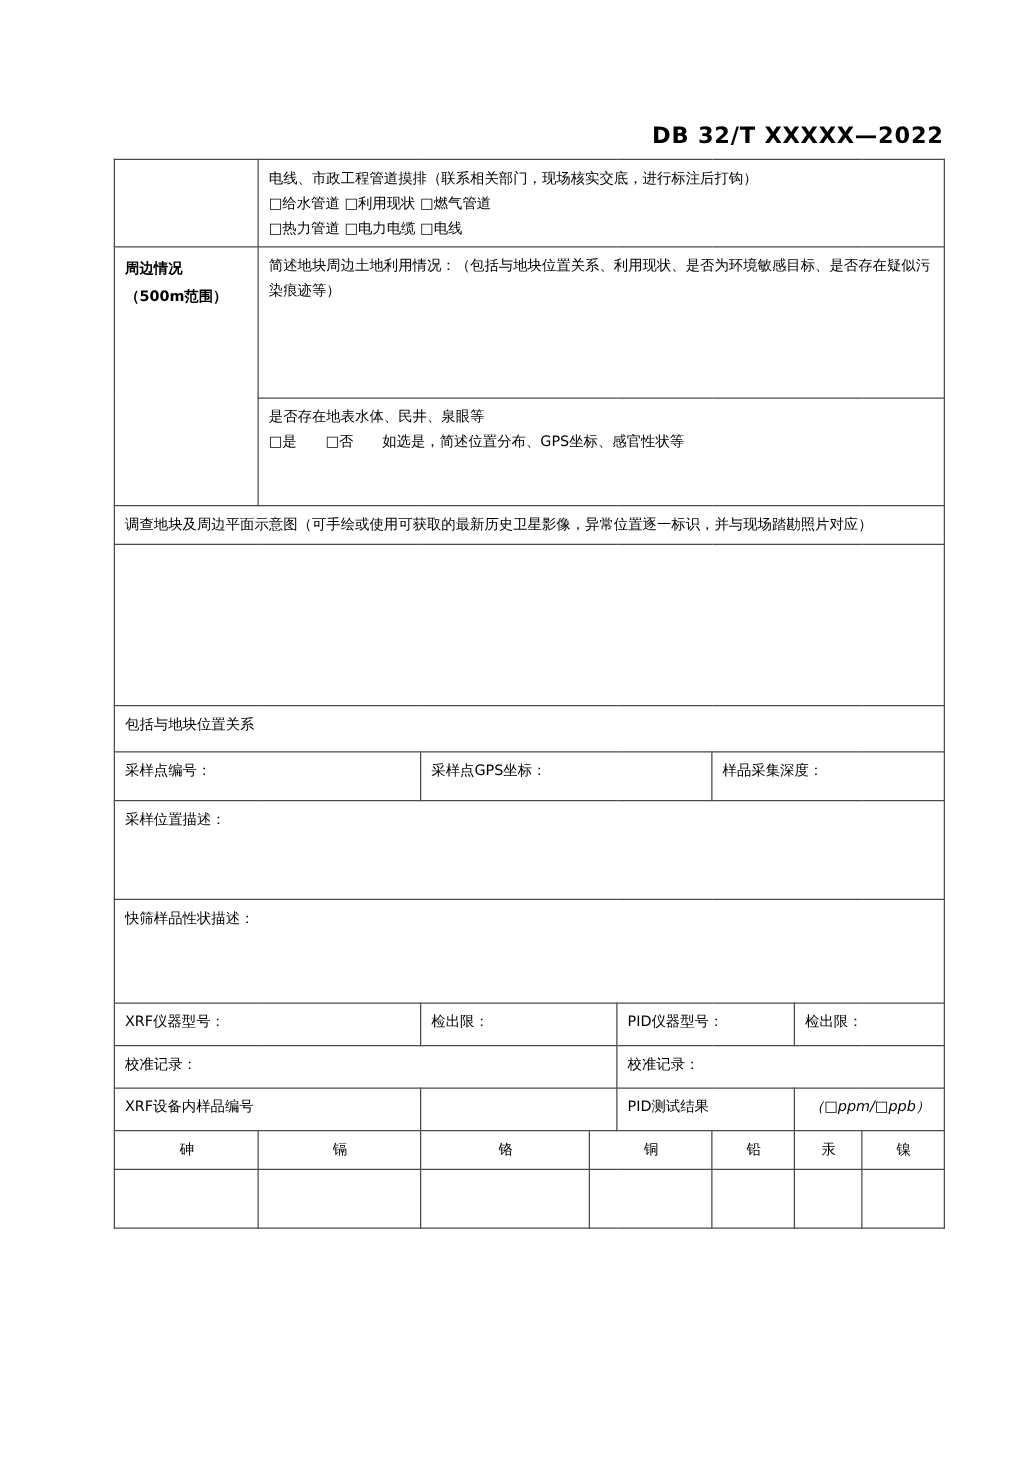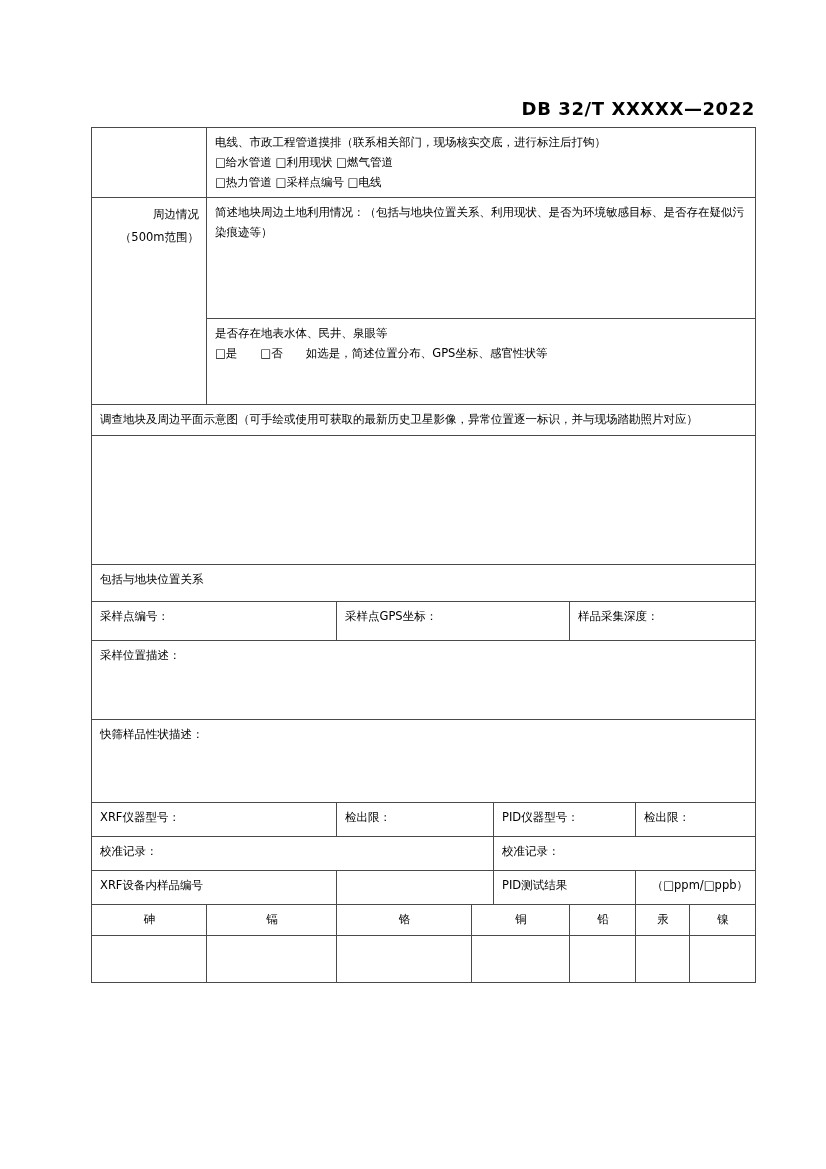--- a/index.html
+++ b/index.html
@@ -63,28 +63,29 @@
     font-size: 11.5px;
     line-height: 1.72;
   }
   table.form td {
     border: 1px solid #4a4a4a;
     vertical-align: top;
     padding: 5px 7px 5px 8px;
     color: #000;
   }
   td.mid   { vertical-align: middle; }
-  td.ctr   { text-align: right; vertical-align: middle; }
+  td.ctr   { text-align: center; vertical-align: middle; font-style: italic; }
 
   .cell-line { display: block; white-space: nowrap; }
   .cell-par  { display: block; }
 
   .side-label {
-    text-align: right;
+    text-align: left;
     line-height: 2.0;
+    font-weight: bold;
   }
 
   .elem-head td { text-align: center; vertical-align: middle; padding: 6px 2px; }
   .elem-blank td { height: 36px; }
 
   .nowrap { white-space: nowrap; }
 </style>
 </head>
 <body>
 
@@ -104,21 +105,21 @@
         <col style="width:54px">
         <col style="width:66px">
       </colgroup>
 
       <tbody>
           <tr>
         <td></td>
         <td colspan="7">
           <span class="cell-par">电线、市政工程管道摸排（联系相关部门，现场核实交底，进行标注后打钩）</span>
           <span class="cell-line">□给水管道 □利用现状 □燃气管道</span>
-          <span class="cell-line">□热力管道 □采样点编号 □电线</span>
+          <span class="cell-line">□热力管道 □电力电缆 □电线</span>
         </td>
       </tr>
 
       <tr>
         <td rowspan="2" class="mid">
           <div class="side-label">
             <span class="cell-line">周边情况</span>
             <span class="cell-line">（500m范围）</span>
           </div>
         </td>

